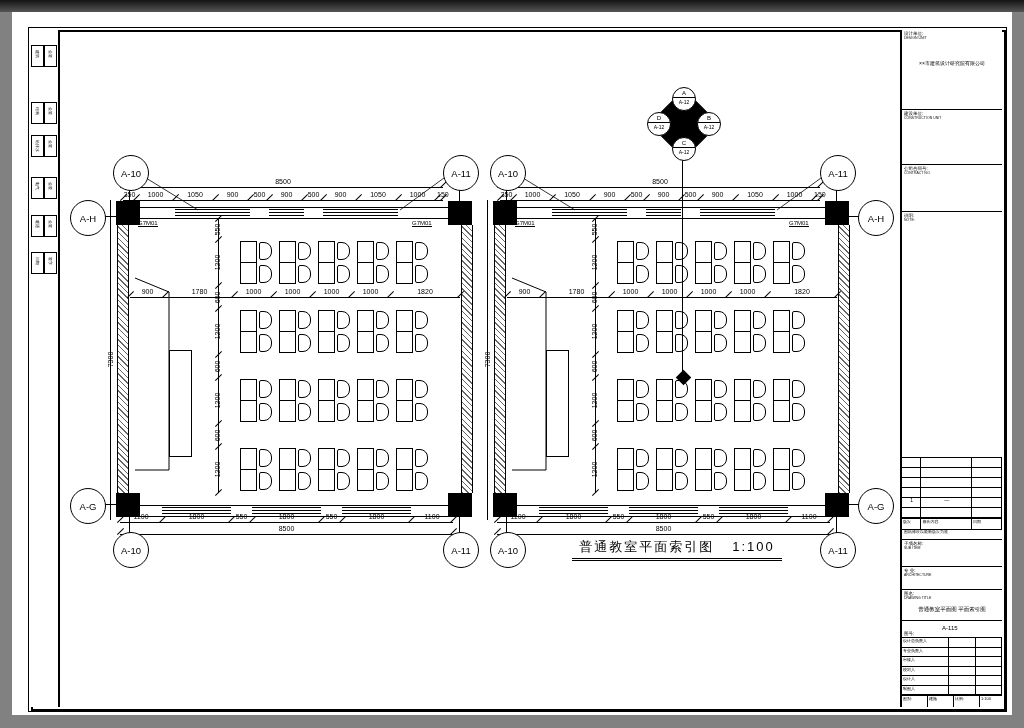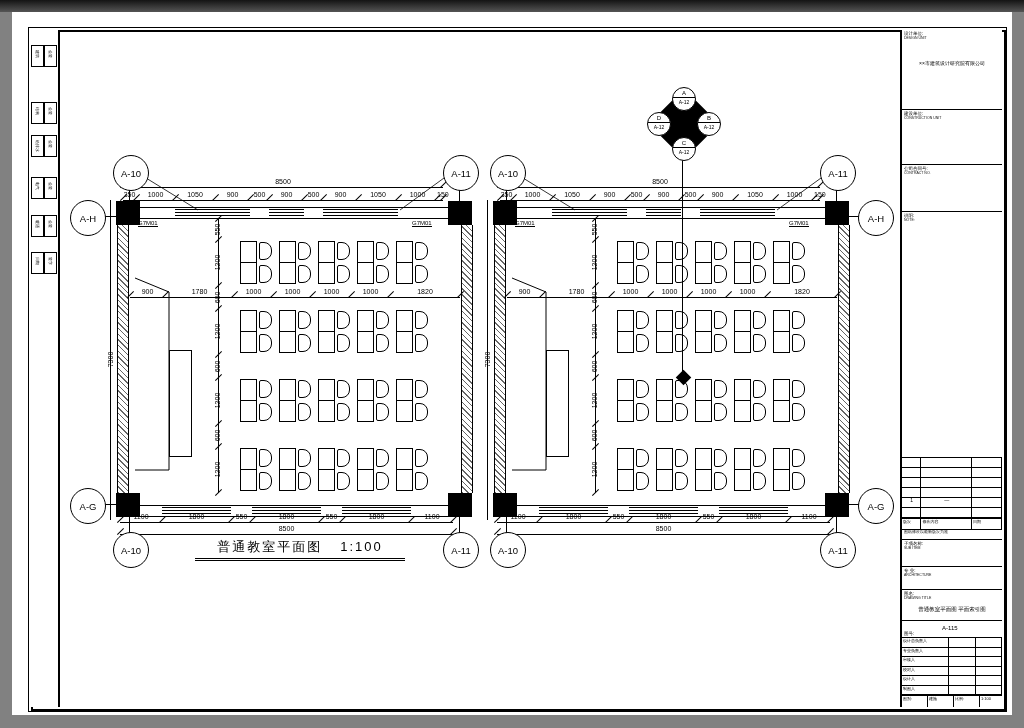--- a/index.html
+++ b/index.html
@@ -321,21 +321,20 @@
         <div style="position: absolute; left: 29px; top: 12px; width: 1px; height: 29px; background: rgb(0, 0, 0);"></div>
         <div style="position: absolute; left: 359px; top: 12px; width: 1px; height: 29px; background: rgb(0, 0, 0);"></div>
         <div class="circ" style="position: absolute; left: 13px; top: 372px;">A-10</div>
         <div class="circ" style="position: absolute; left: 343px; top: 372px;">A-11</div>
         <div style="position: absolute; left: 29px; top: 357px; width: 1px; height: 16px; background: rgb(0, 0, 0);"></div>
         <div style="position: absolute; left: 359px; top: 357px; width: 1px; height: 16px; background: rgb(0, 0, 0);"></div>
         <div class="circ" style="position: absolute; left: -30px; top: 40px;">A-H</div>
         <div class="circ" style="position: absolute; left: -30px; top: 328px;">A-G</div>
         <div style="position: absolute; left: 4px; top: 56px; width: 27px; height: 1px; background: rgb(0, 0, 0);"></div>
         <div style="position: absolute; left: 4px; top: 344px; width: 27px; height: 1px; background: rgb(0, 0, 0);"></div>
-        <div class="ptitle" style="position: absolute; left: 95px; top: 378px; width: 210px;"><span>普通教室平面图</span><span style="margin-left: 18px;">1:100</span></div>
       </div>
       <div style="position: absolute; left: 477px; top: 160px; width: 420px; height: 432px;">
         <div class="col" style="position: absolute; left: 16px; top: 41px;"></div>
         <div class="col" style="position: absolute; left: 348px; top: 41px;"></div>
         <div class="col" style="position: absolute; left: 16px; top: 333px;"></div>
         <div class="col" style="position: absolute; left: 348px; top: 333px;"></div>
         <div class="wallH" style="position: absolute; left: 40px; top: 47px; width: 308px;"></div>
         <div class="wallH" style="position: absolute; left: 40px; top: 345px; width: 308px;"></div>
         <div class="wallV" style="position: absolute; left: 17px; top: 65px; height: 268px;"></div>
         <div class="wallV" style="position: absolute; left: 361px; top: 65px; height: 268px;"></div>
@@ -564,20 +563,21 @@
         <div style="position: absolute; left: 29px; top: 12px; width: 1px; height: 29px; background: rgb(0, 0, 0);"></div>
         <div style="position: absolute; left: 359px; top: 12px; width: 1px; height: 29px; background: rgb(0, 0, 0);"></div>
         <div class="circ" style="position: absolute; left: 13px; top: 372px;">A-10</div>
         <div class="circ" style="position: absolute; left: 343px; top: 372px;">A-11</div>
         <div style="position: absolute; left: 29px; top: 357px; width: 1px; height: 16px; background: rgb(0, 0, 0);"></div>
         <div style="position: absolute; left: 359px; top: 357px; width: 1px; height: 16px; background: rgb(0, 0, 0);"></div>
         <div class="circ" style="position: absolute; left: 381px; top: 40px;">A-H</div>
         <div class="circ" style="position: absolute; left: 381px; top: 328px;">A-G</div>
         <div style="position: absolute; left: 356px; top: 56px; width: 26px; height: 1px; background: rgb(0, 0, 0);"></div>
         <div style="position: absolute; left: 356px; top: 344px; width: 26px; height: 1px; background: rgb(0, 0, 0);"></div>
+        <div class="ptitle" style="position: absolute; left: 95px; top: 378px; width: 210px;"><span>普通教室平面索引图</span><span style="margin-left: 18px;">1:100</span></div>
       </div>
     </div>
 
   <div id="idxsym" class="abs" style="left:648px;top:88px;width:72px;height:72px;z-index:6">
       <div style="position: absolute; left: 11px; top: 11px; width: 50px; height: 50px; background: rgb(0, 0, 0); transform: rotate(45deg);"></div>
       <div style="position: absolute; left: 24px; top: -1px; width: 22px; height: 22px; border: 1px solid rgb(0, 0, 0); border-radius: 50%; background: rgb(255, 255, 255); z-index: 2; text-align: center;">
         <div style="position: absolute; left: 0px; top: 1px; width: 22px; font-size: 6px; line-height: 8px; border-bottom: 1px solid rgb(0, 0, 0);">A</div>
         <div style="position: absolute; left: 0px; top: 11px; width: 22px; font-size: 5px; line-height: 7px;">A-12</div>
       </div>
       <div style="position: absolute; left: 49px; top: 24px; width: 22px; height: 22px; border: 1px solid rgb(0, 0, 0); border-radius: 50%; background: rgb(255, 255, 255); z-index: 2; text-align: center;">

